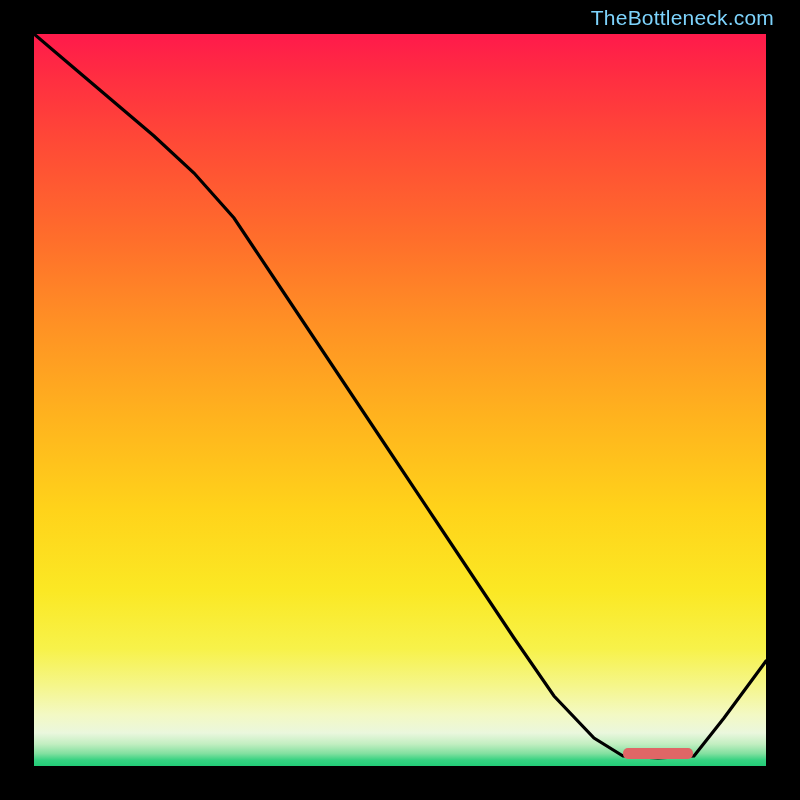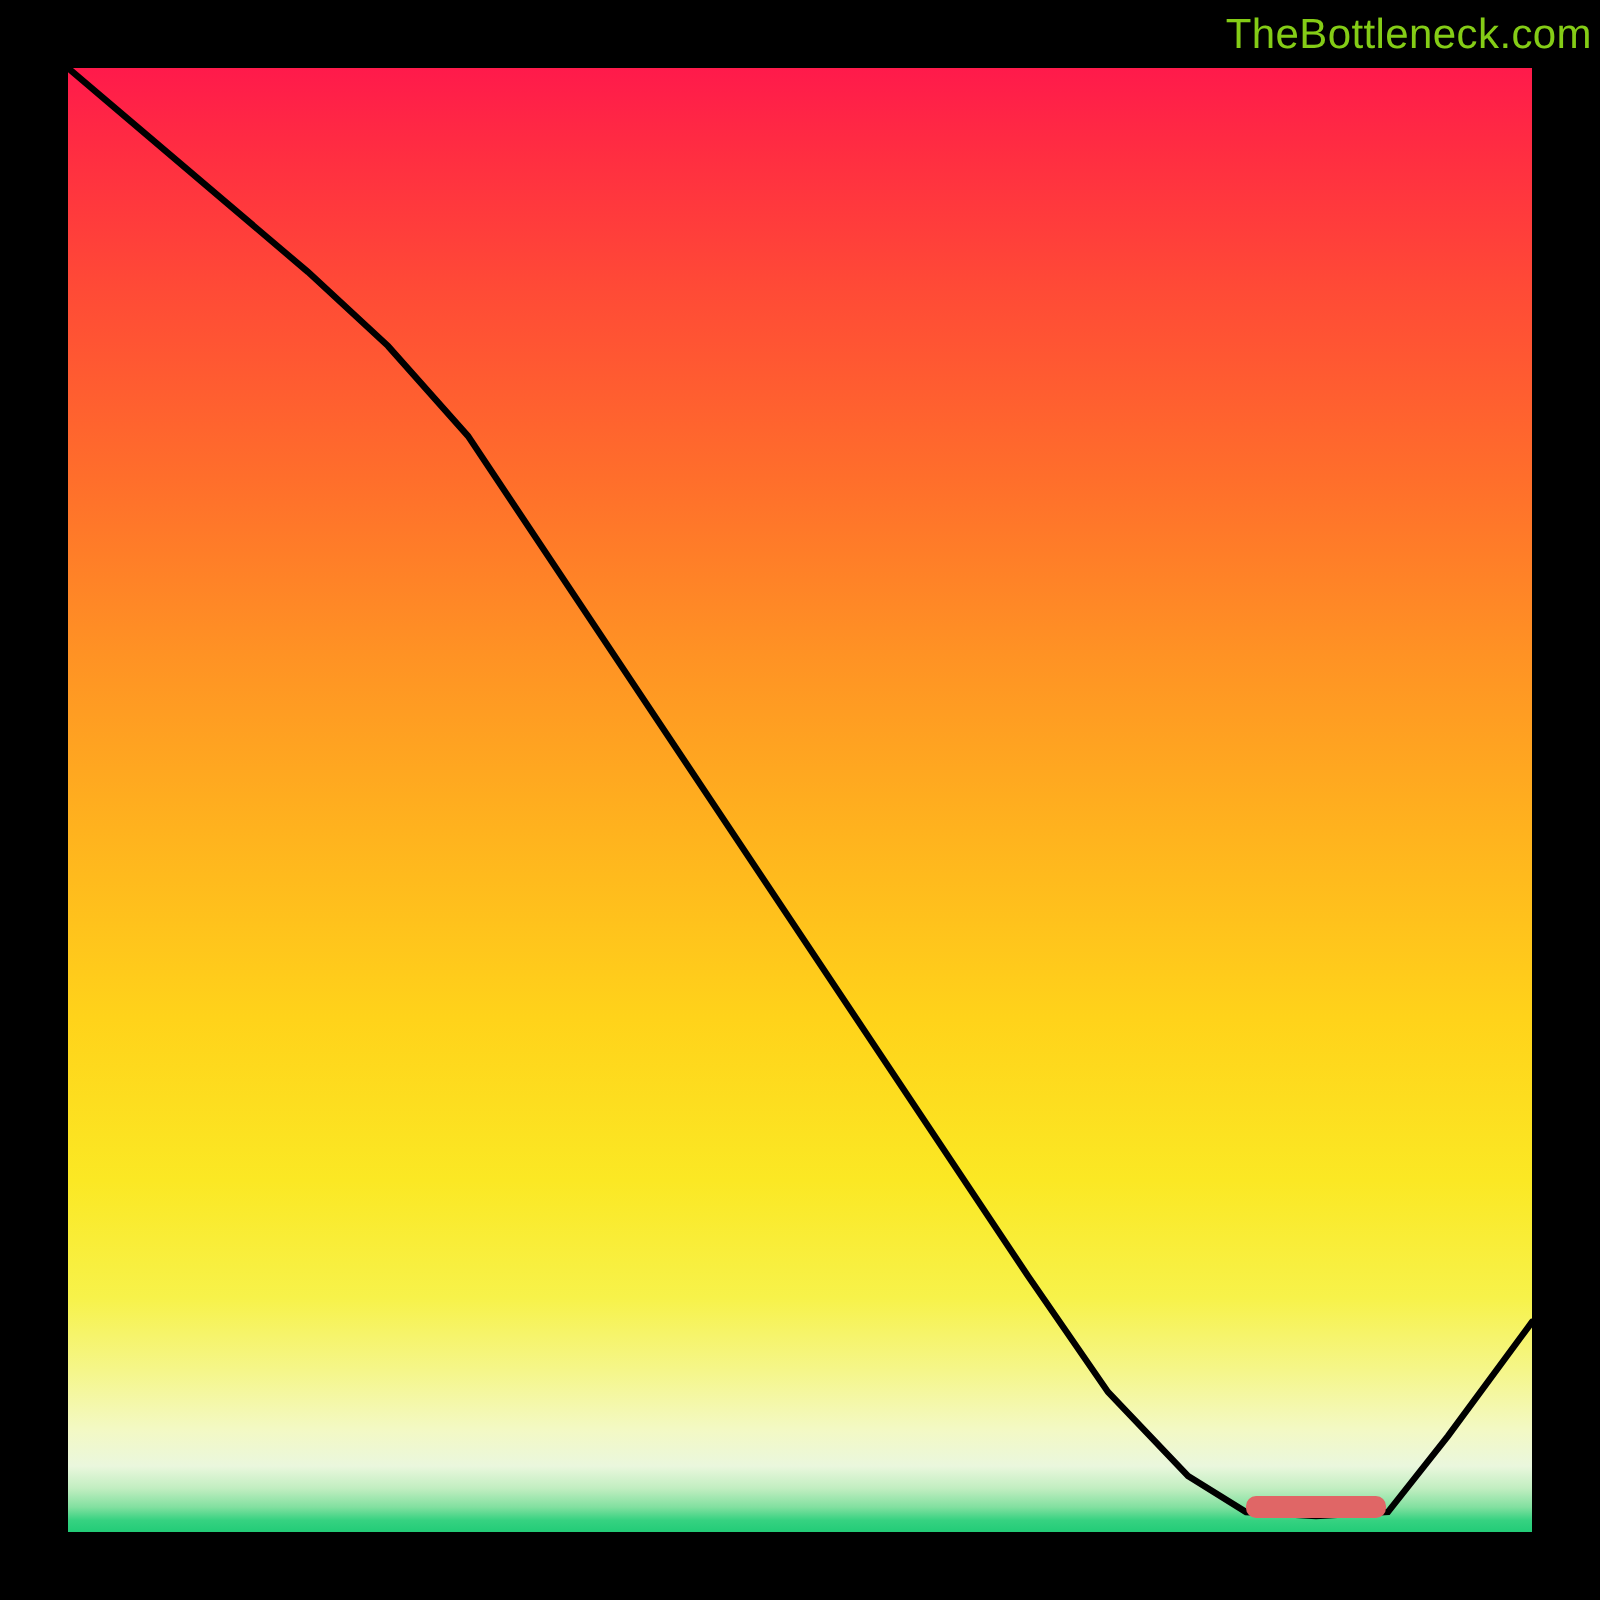--- a/index.html
+++ b/index.html
@@ -22,21 +22,21 @@
       #f3f9c4 93%,
       #eaf7dd 95.5%,
       #c2eec1 97%,
       #82e0a0 98.3%,
       #36d281 99.2%,
       #22cc77 100%
     );
   }
   .curve{position:absolute;left:0;top:0}
   .marker{position:absolute}
-  .wm{position:absolute;right:4px;top:6px;color:#84cc16;font:21px Arial,Helvetica,sans-serif;letter-spacing:0.2px}
+  .wm{position:absolute;right:26px;top:6px;color:#7dd3fc;font:21px Arial,Helvetica,sans-serif;letter-spacing:0.2px}
 </style>
 </head>
 <body>
 
 <div class="frame">
   <div class="wm">TheBottleneck.com</div>
 
   <div class="plot">
     <div class="grad"></div>
 

